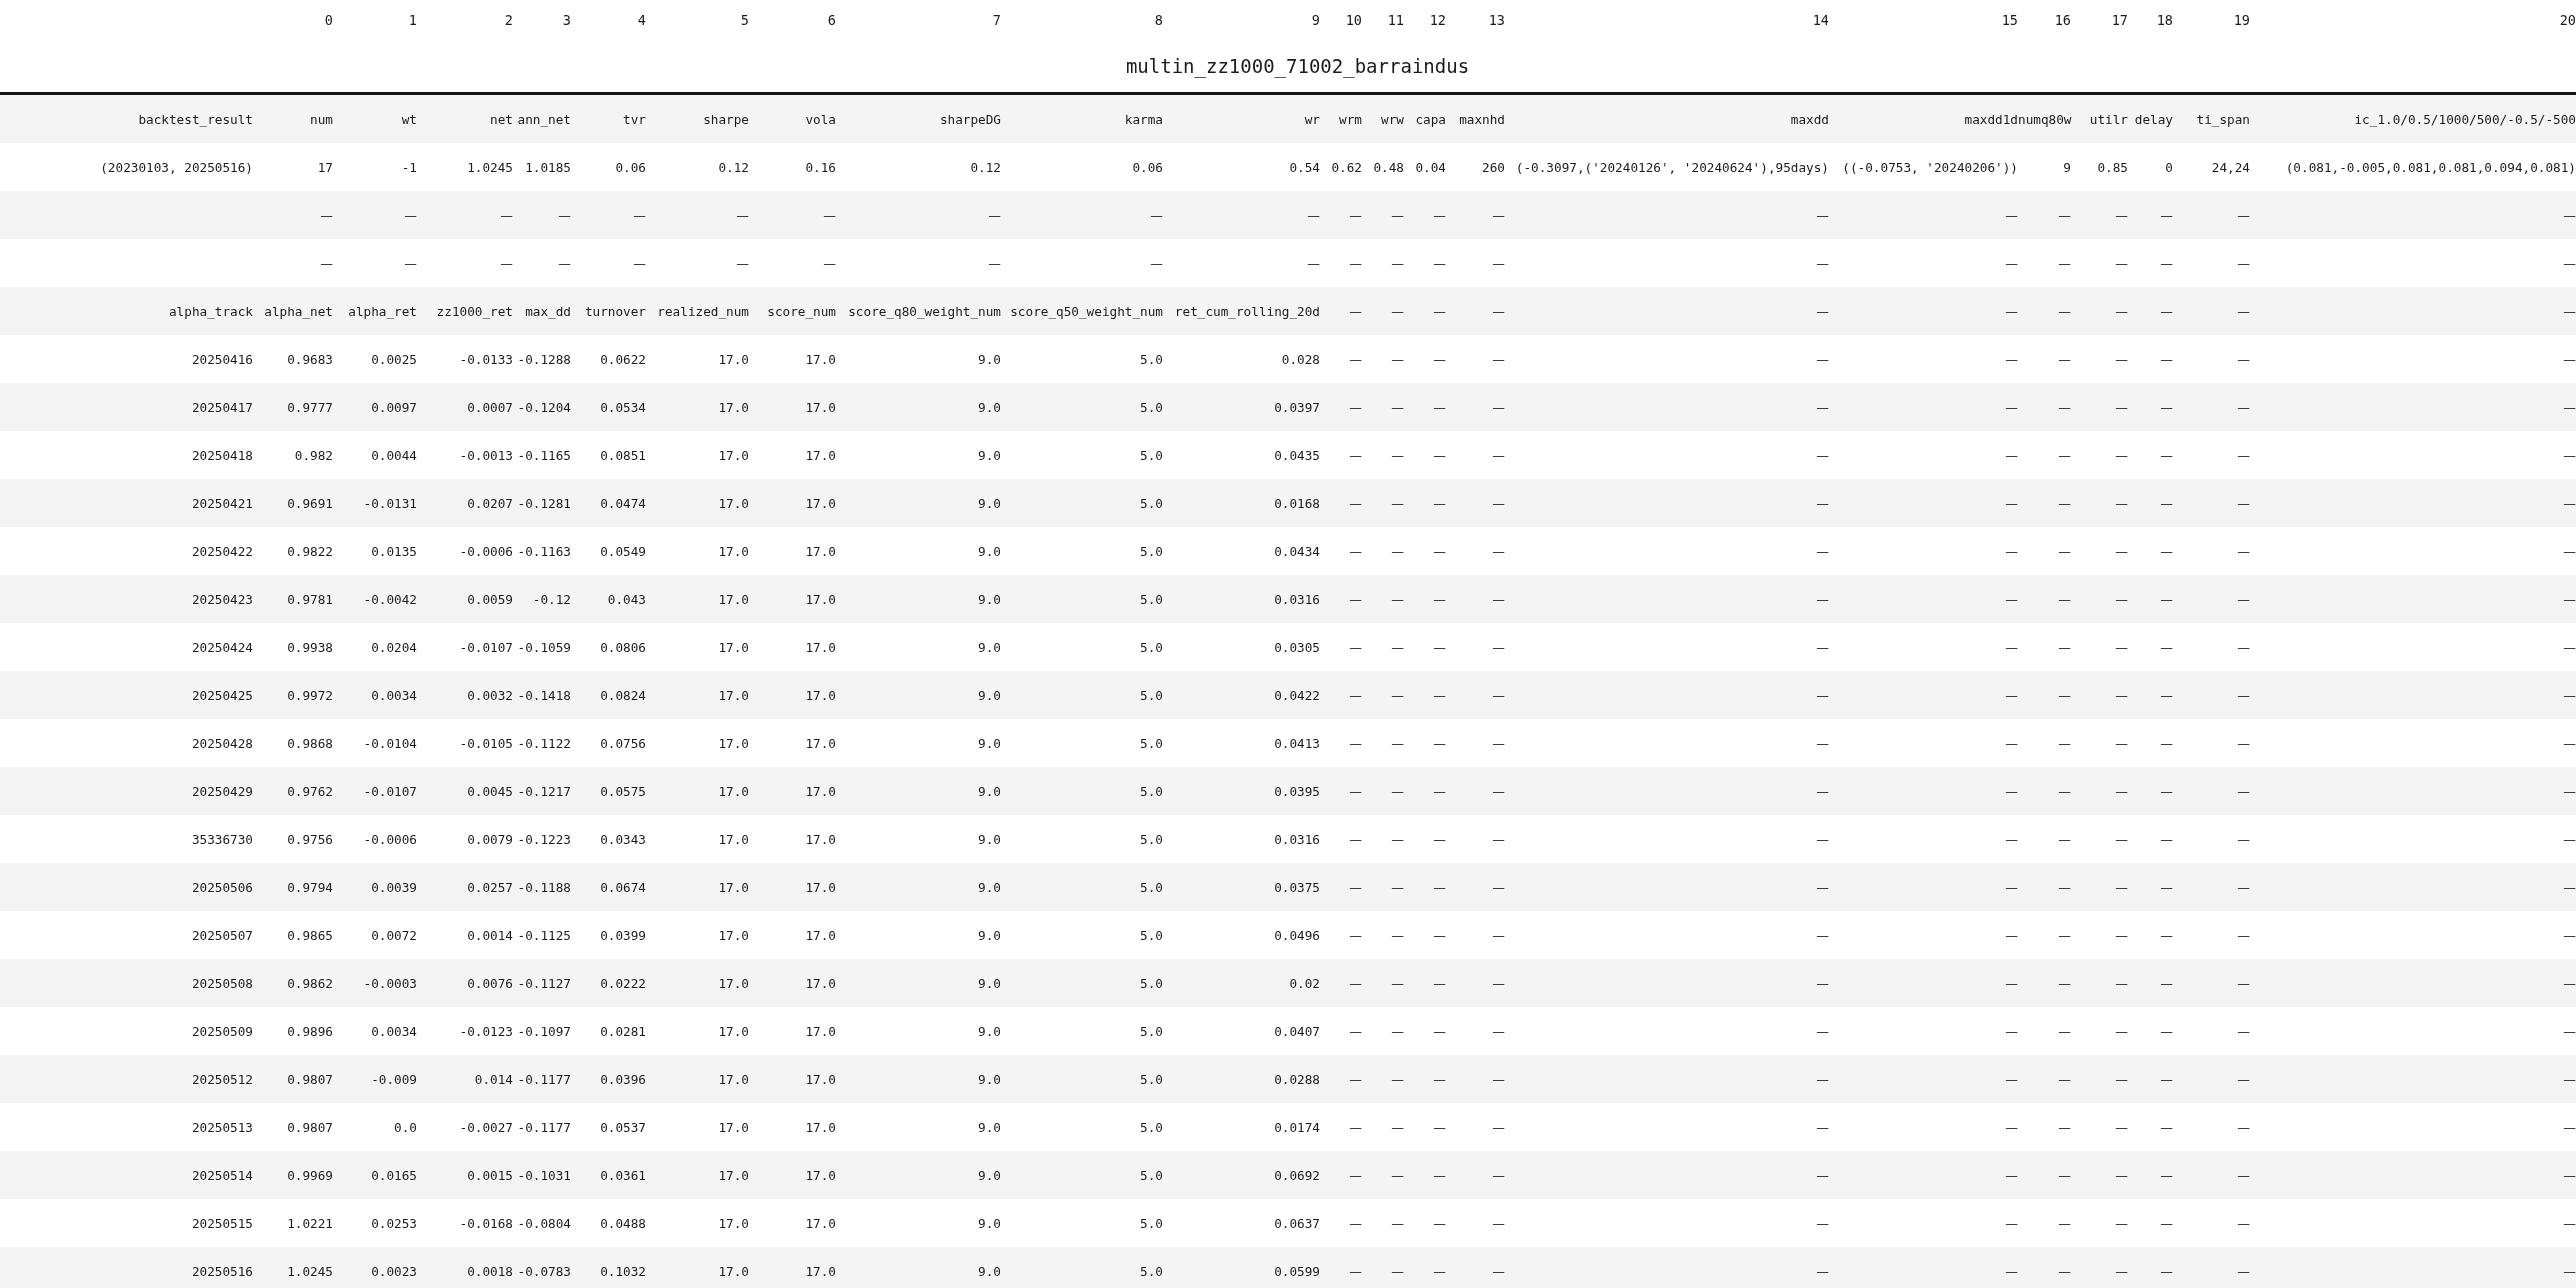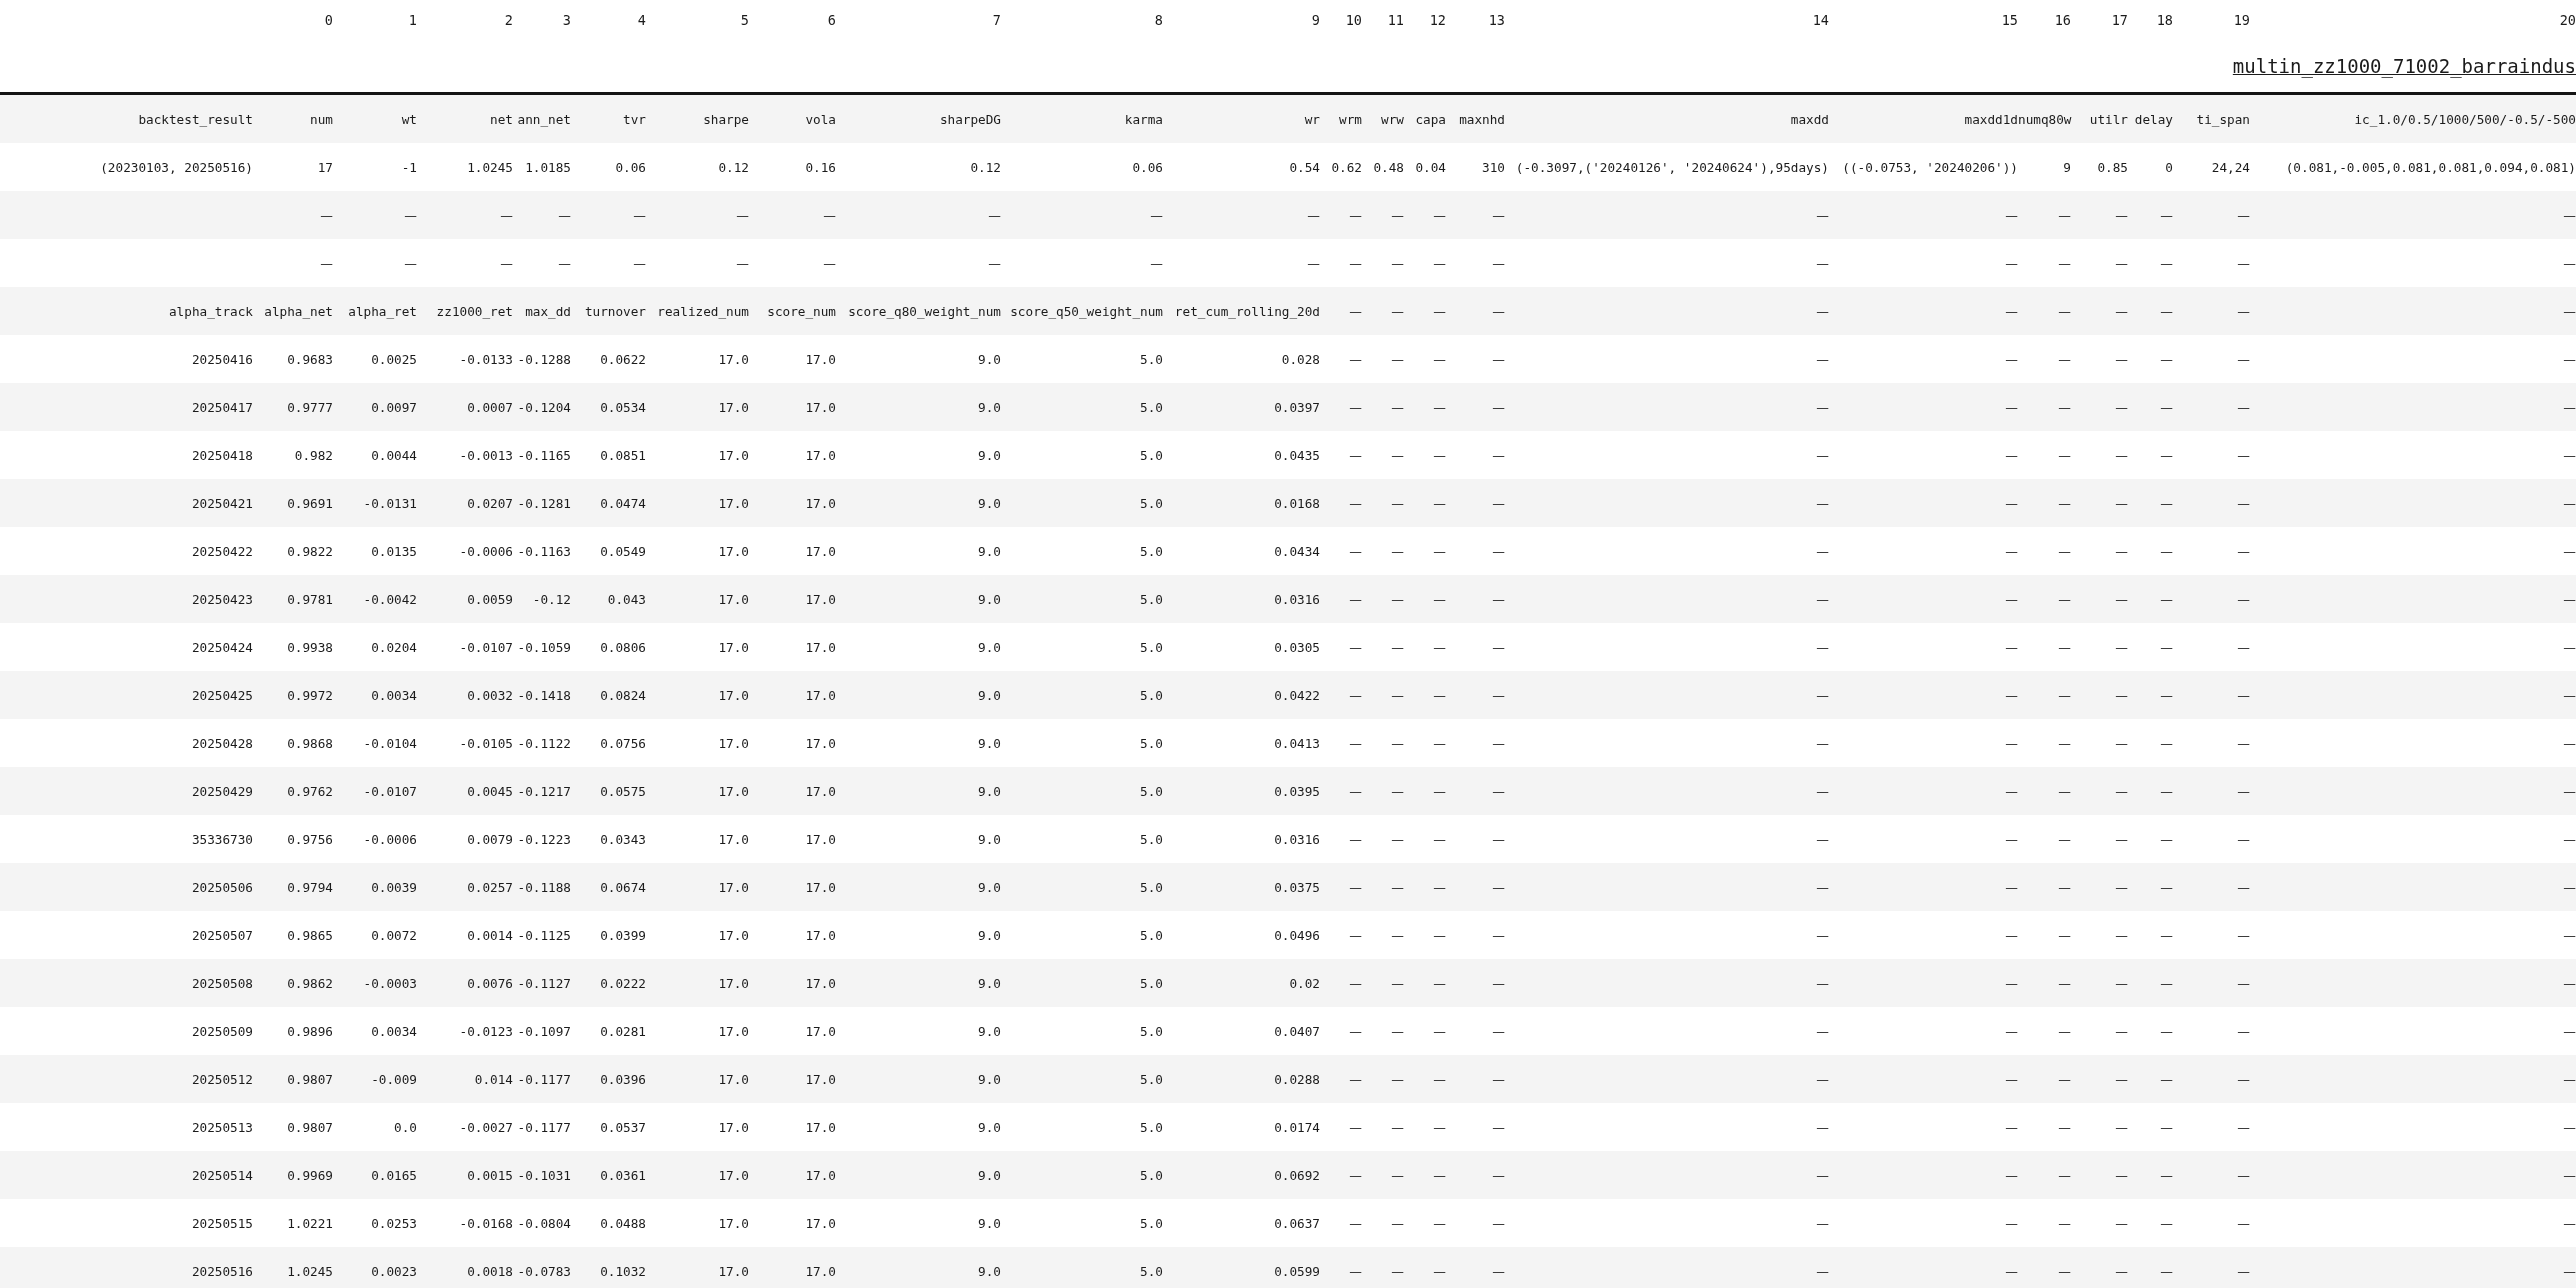--- a/index.html
+++ b/index.html
@@ -27,25 +27,24 @@
     height:48px;
     padding:0;
     text-align:right;
     vertical-align:middle;
     white-space:nowrap;
     overflow:visible;
   }
   tr.index-row td{height:40px;font-size:13.5px;}
   tr.title-row td{
     height:52px;
-    text-align:right;
+    text-align:center;
     font-size:19px;
     padding-left:19px;
     border-bottom:3.2px solid var(--rule);
-    text-decoration:underline;
   }
   tr.row-gray{background:var(--stripe);margin-left:24px;}
   tr.row-white{background:var(--bg);}
   td.dash{font-family:"DejaVu Sans","Liberation Sans",sans-serif;}
   td:last-child{padding-right:20.7px;}
 </style>
 </head>
 <body>
 
 <div class="screen">
@@ -134,21 +133,21 @@
           <td>1.0185</td>
           <td>0.06</td>
           <td>0.12</td>
           <td>0.16</td>
           <td>0.12</td>
           <td>0.06</td>
           <td>0.54</td>
           <td>0.62</td>
           <td>0.48</td>
           <td>0.04</td>
-          <td>310</td>
+          <td>260</td>
           <td>(-0.3097,('20240126', '20240624'),95days)</td>
           <td>((-0.0753, '20240206'))</td>
           <td>9</td>
           <td>0.85</td>
           <td>0</td>
           <td>24,24</td>
           <td>(0.081,-0.005,0.081,0.081,0.094,0.081)</td>
         </tr>
         <tr class="row-gray data-row">
           <td></td>

